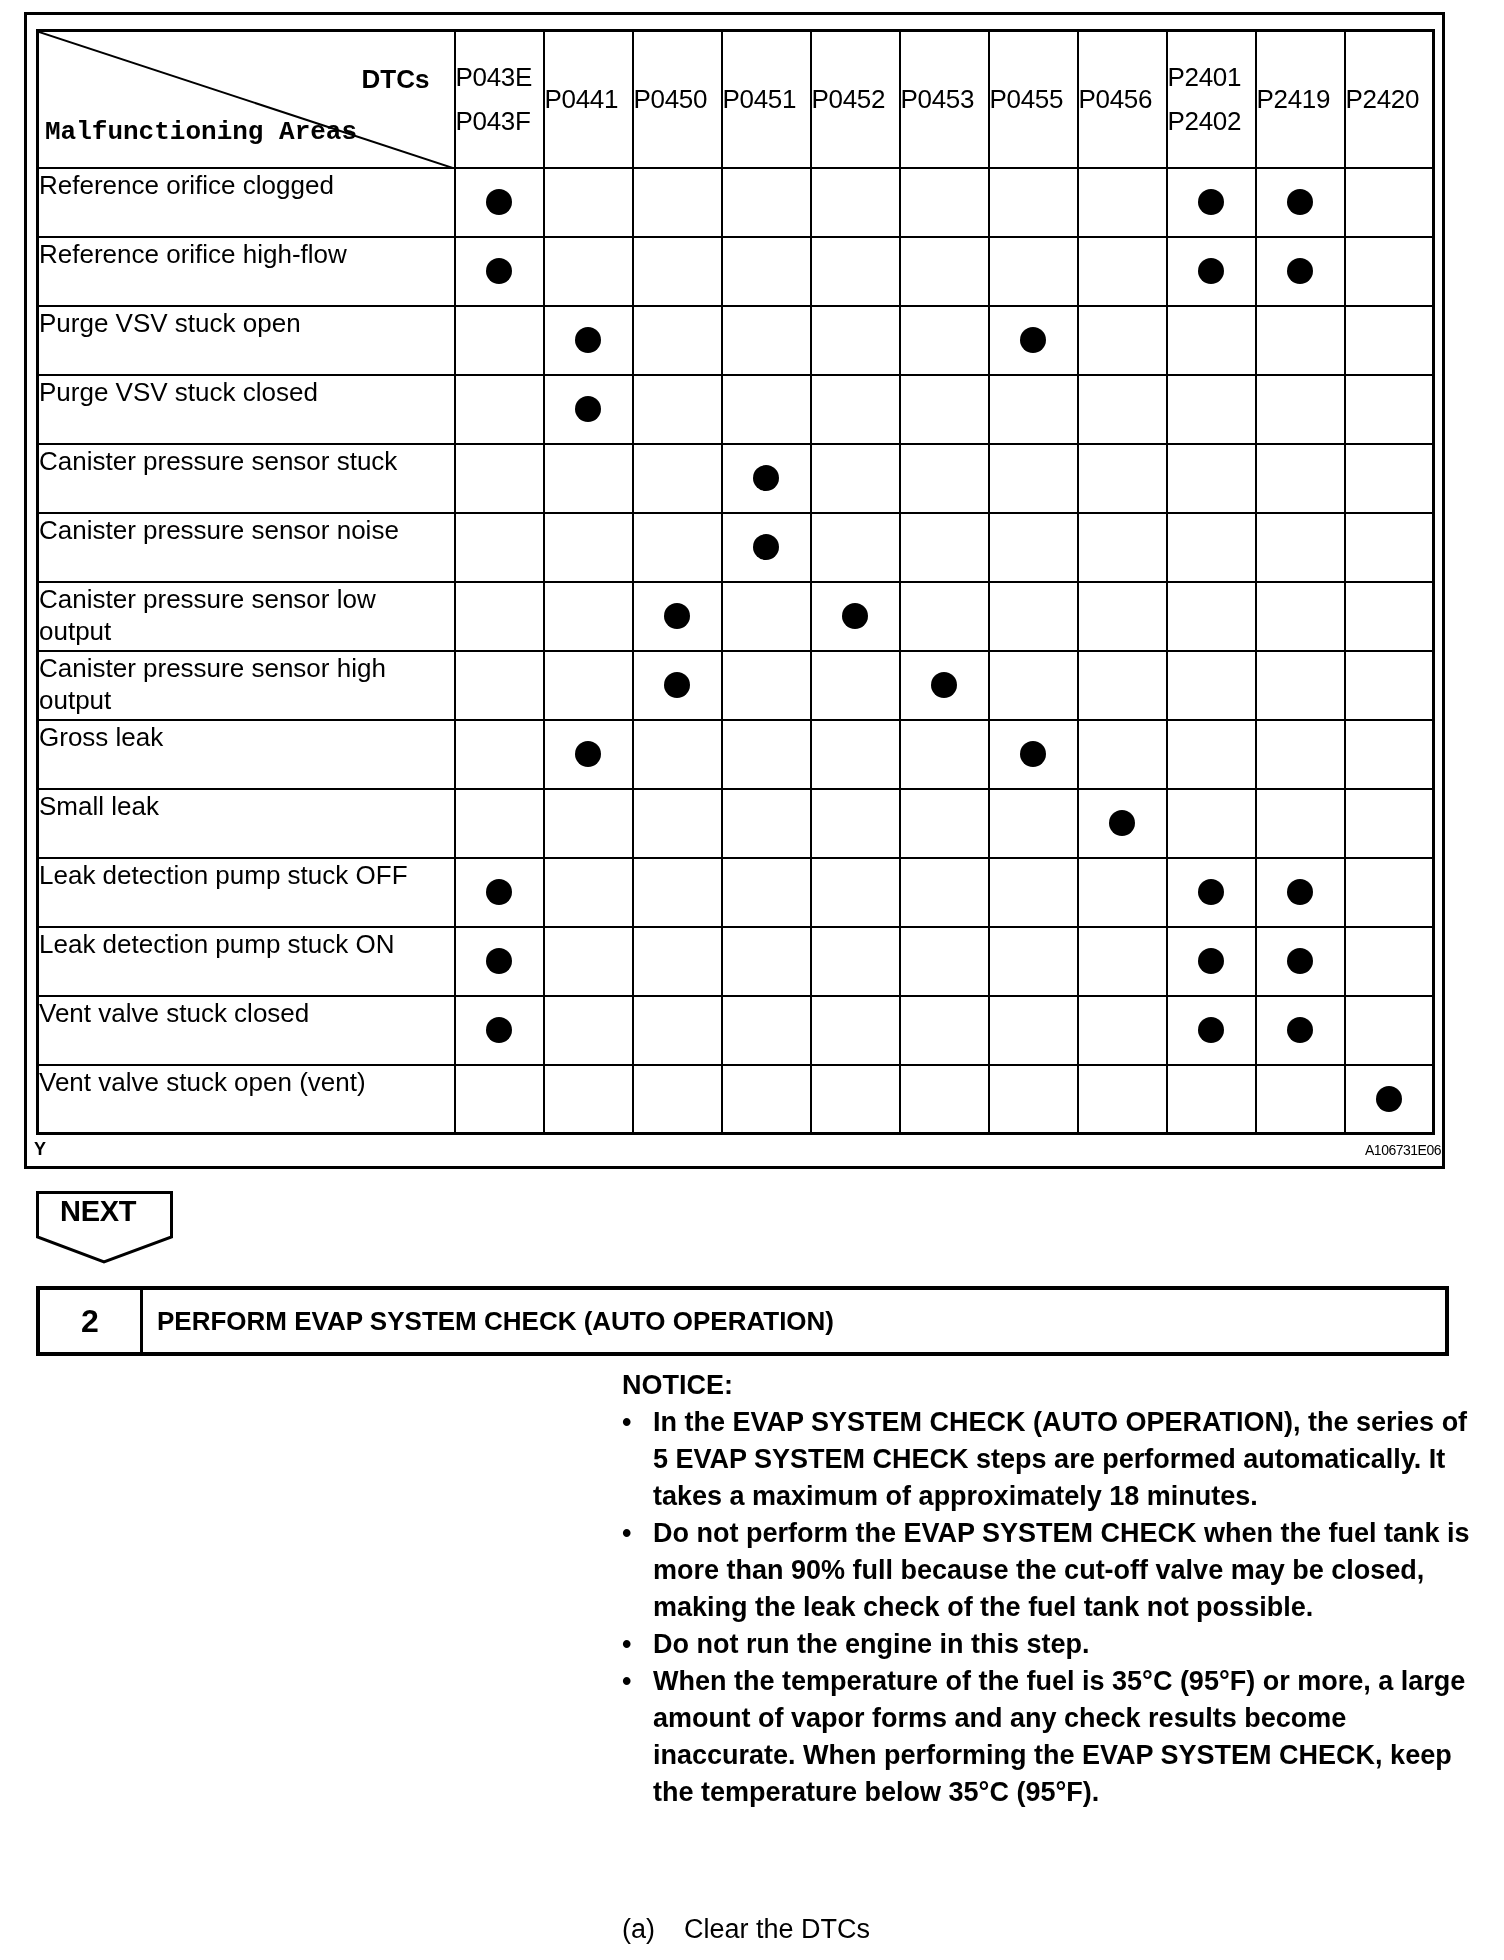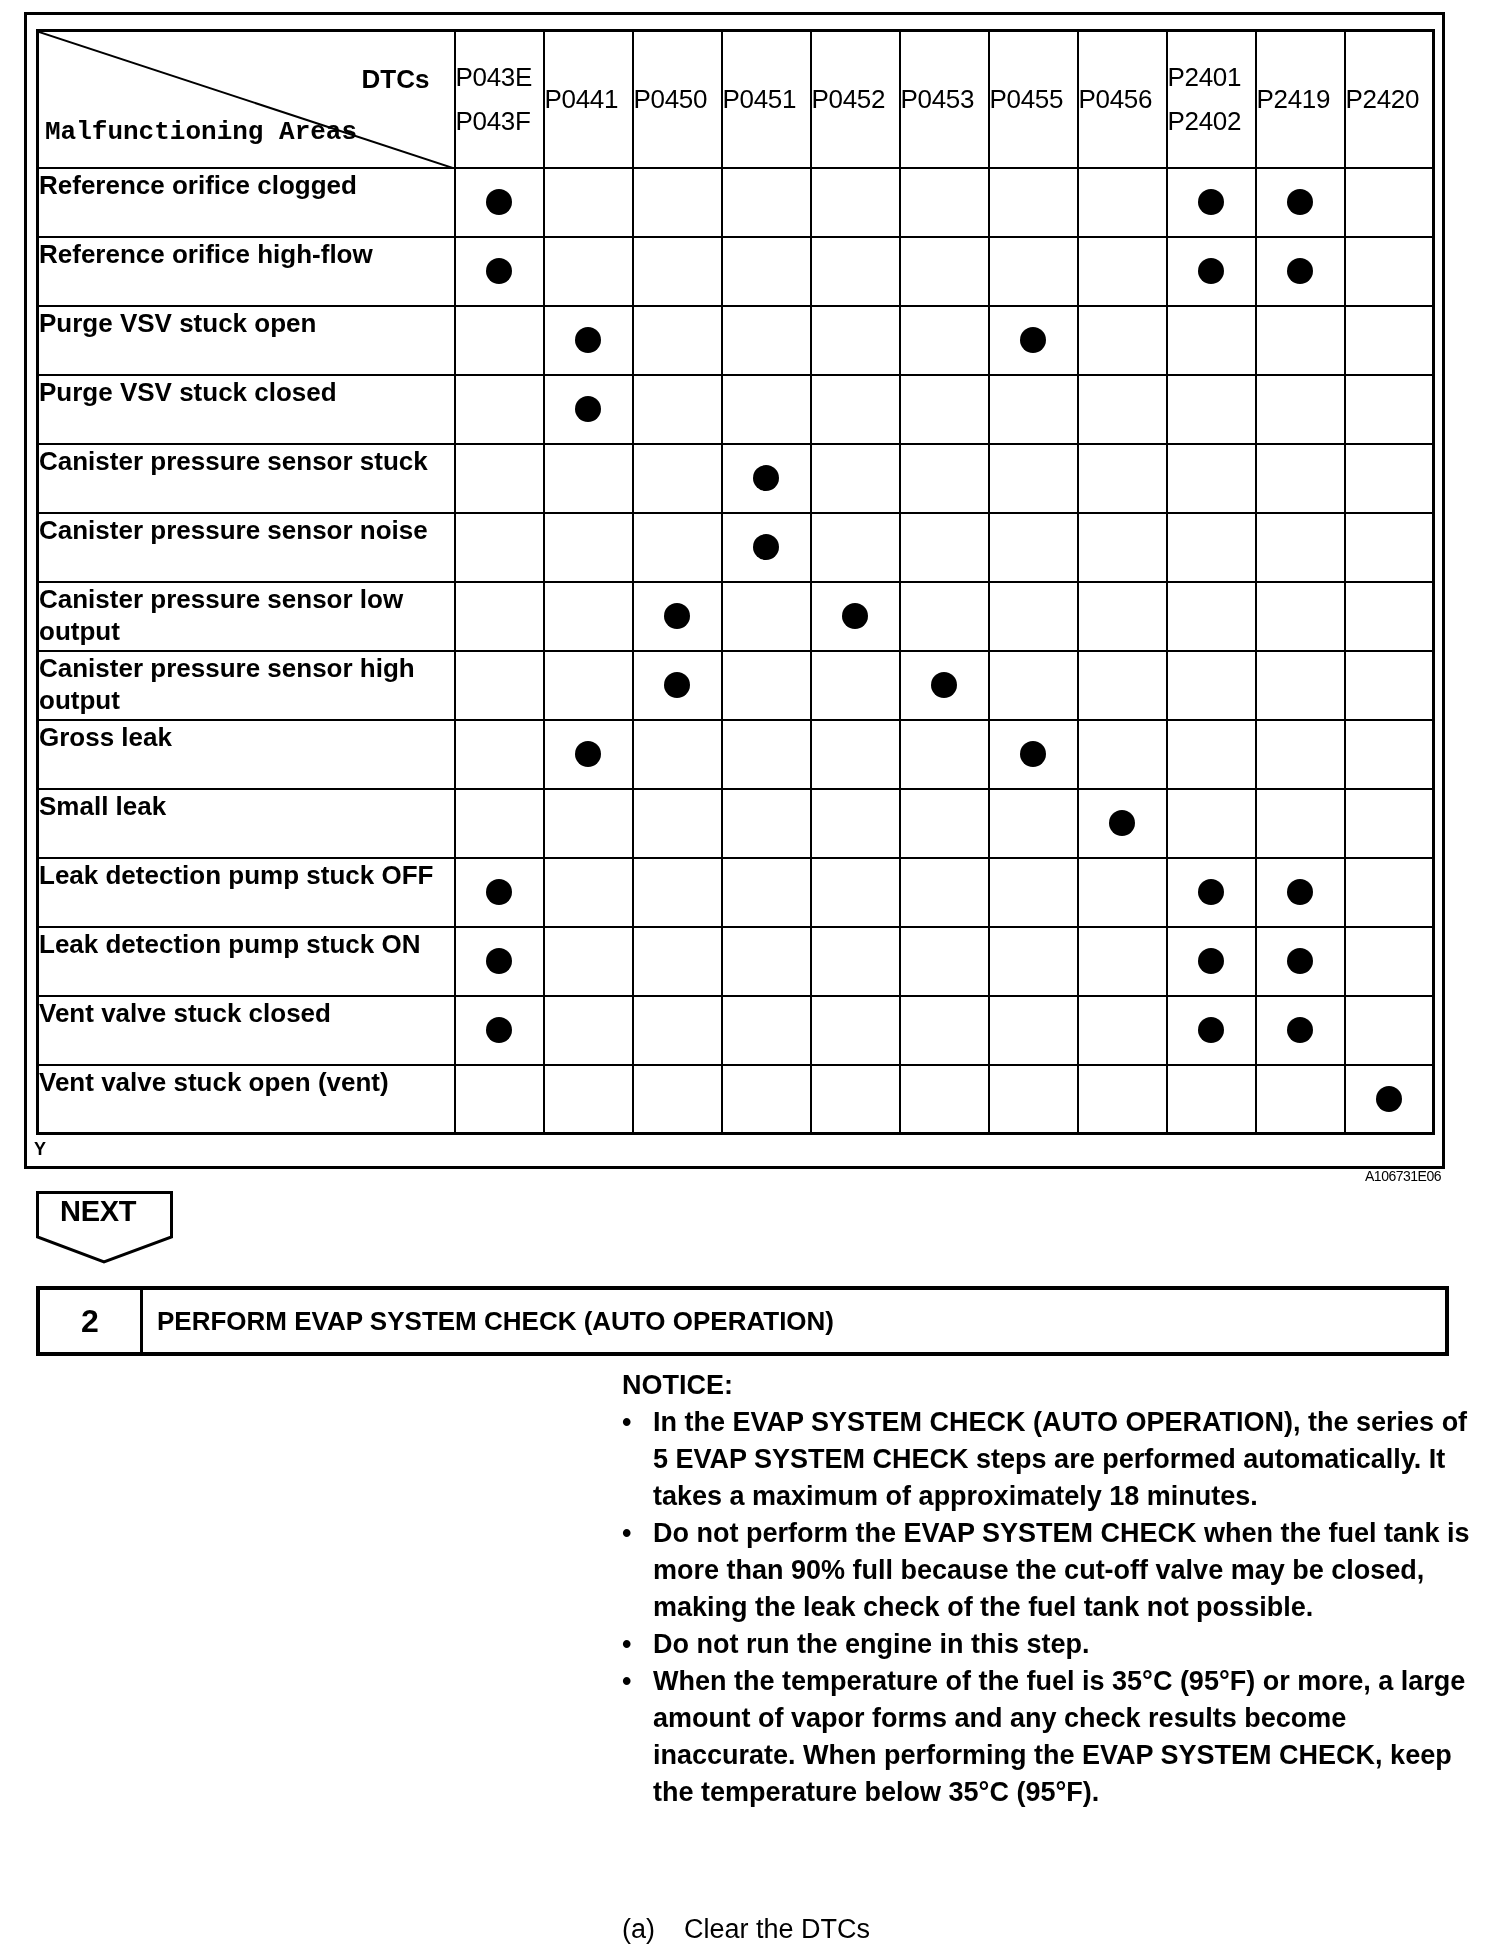--- a/index.html
+++ b/index.html
@@ -7,26 +7,26 @@
   .frame { position:absolute; left:24px; top:12px; width:1421px; height:1157px; border:3px solid #000; border-right-width:3px; box-sizing:border-box; }
   table.matrix { position:absolute; left:36px; top:29px; border-collapse:collapse; table-layout:fixed; }
   table.matrix td, table.matrix th { border:2px solid #000; padding:0; box-sizing:border-box; }
   table.matrix { border:3px solid #000; }
   .hdr-row { height:137px;margin-left:47px; }
   .corner { position:relative; width:417px; height:137px; }
   .corner svg { position:absolute; left:0; top:0; }
   .corner .dtcs { position:absolute; right:24px; top:32px; font-size:26px; }
   .corner .areas { position:absolute; left:6px; bottom:20px; font-size:26px;font-family:Liberation Mono, monospace; }
   th.code { width:89px; font-weight:normal; font-size:26px; text-align:left; padding-left:2px; vertical-align:middle; line-height:44px; letter-spacing:-0.3px; }
-  tr.data-row { height:69px;font-weight:bold; }
+  tr.data-row { height:69px; }
   td.area { font-size:26px; line-height:32px; vertical-align:top; padding:4px 4px 0 13px; }
   td.mark { text-align:center; vertical-align:middle; }
   .dot { display:inline-block; width:26px; height:26px; border-radius:50%; background:#000; margin-top:4px; }
   .y-label { position:absolute; left:34px; top:1139px; font-size:18px; font-weight:bold; }
-  .fig-code { position:absolute; right:63px; top:1168px; font-size:14px; letter-spacing:-0.5px; }
+  .fig-code { position:absolute; right:63px; top:1142px; font-size:14px; letter-spacing:-0.5px; }
   .next { position:absolute; left:36px; top:1191px; width:137px; height:72px; }
   .next svg { position:absolute; left:0; top:0; }
   .next span { position:absolute; left:24px; top:4px; font-size:29px; font-weight:bold; letter-spacing:-0.3px;text-align:center; }
   .step { position:absolute; left:36px; top:1286px; width:1413px; height:70px; border:4px solid #000; box-sizing:border-box; display:flex; }
   .step .num { width:100px; border-right:3px solid #000; font-size:32px; font-weight:bold; display:flex; align-items:center; justify-content:center; }
   .step .title { padding-left:14px; font-size:26px; font-weight:bold; display:flex; align-items:center; }
   .notice { position:absolute; left:622px; top:1367px; width:860px; font-size:27px; font-weight:bold; line-height:37px; }
   .notice .head { }
   .notice ul { list-style:none; margin:0; padding:0; }
   .notice li { position:relative; padding-left:31px; }

